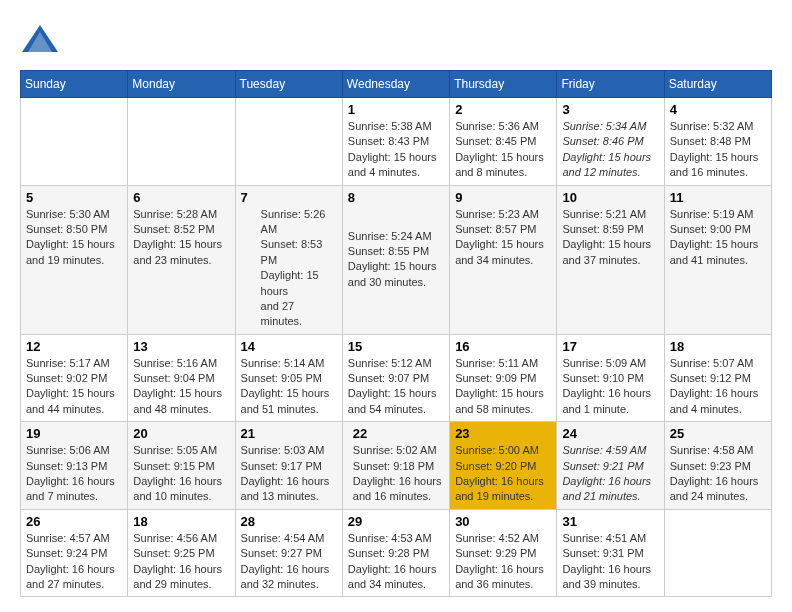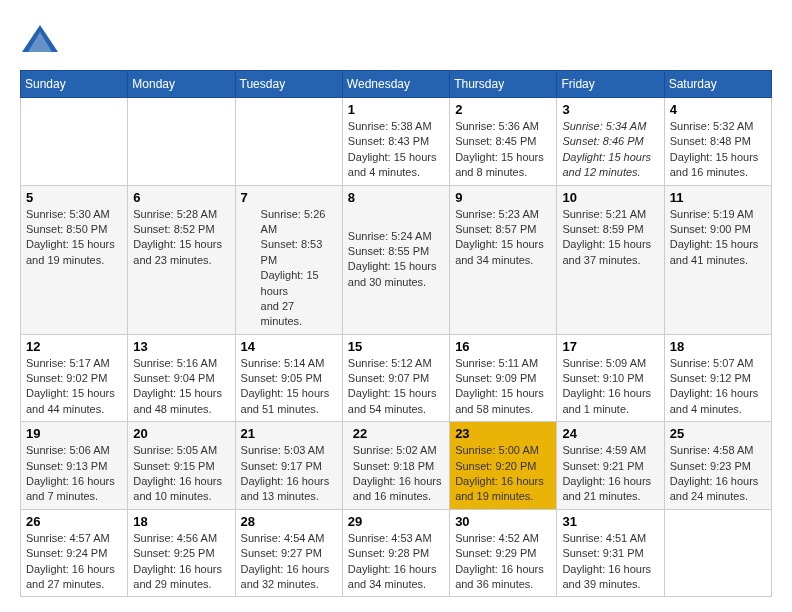--- a/index.html
+++ b/index.html
@@ -286,21 +286,21 @@
         </td>
         <td style="background: #eab308;">
           <span class="day-num">23</span>
           <div class="day-info" style="white-space: pre-line;">Sunrise: 5:00 AM
 Sunset: 9:20 PM
 Daylight: 16 hours
 and 19 minutes.</div>
         </td>
         <td style="background: rgb(245, 245, 245);">
           <span class="day-num">24</span>
-          <div class="day-info" style="white-space: pre-line;">Sunrise: 4:59 AM
+          <div class="day-info" style="white-space: pre-line; font-style: italic;">Sunrise: 4:59 AM
 Sunset: 9:21 PM
 Daylight: 16 hours
 and 21 minutes.</div>
         </td>
         <td style="background: rgb(245, 245, 245);">
           <span class="day-num">25</span>
           <div class="day-info" style="white-space: pre-line;">Sunrise: 4:58 AM
 Sunset: 9:23 PM
 Daylight: 16 hours
 and 24 minutes.</div>

